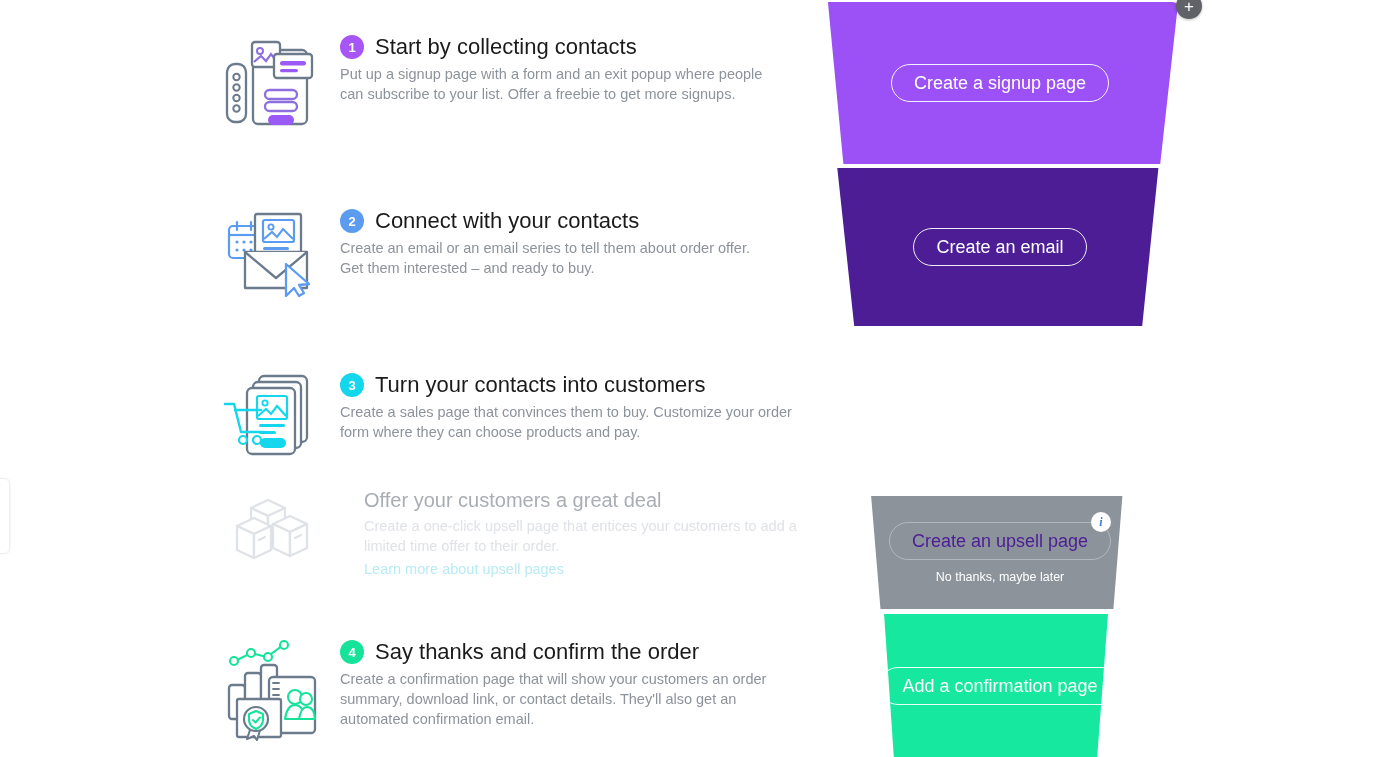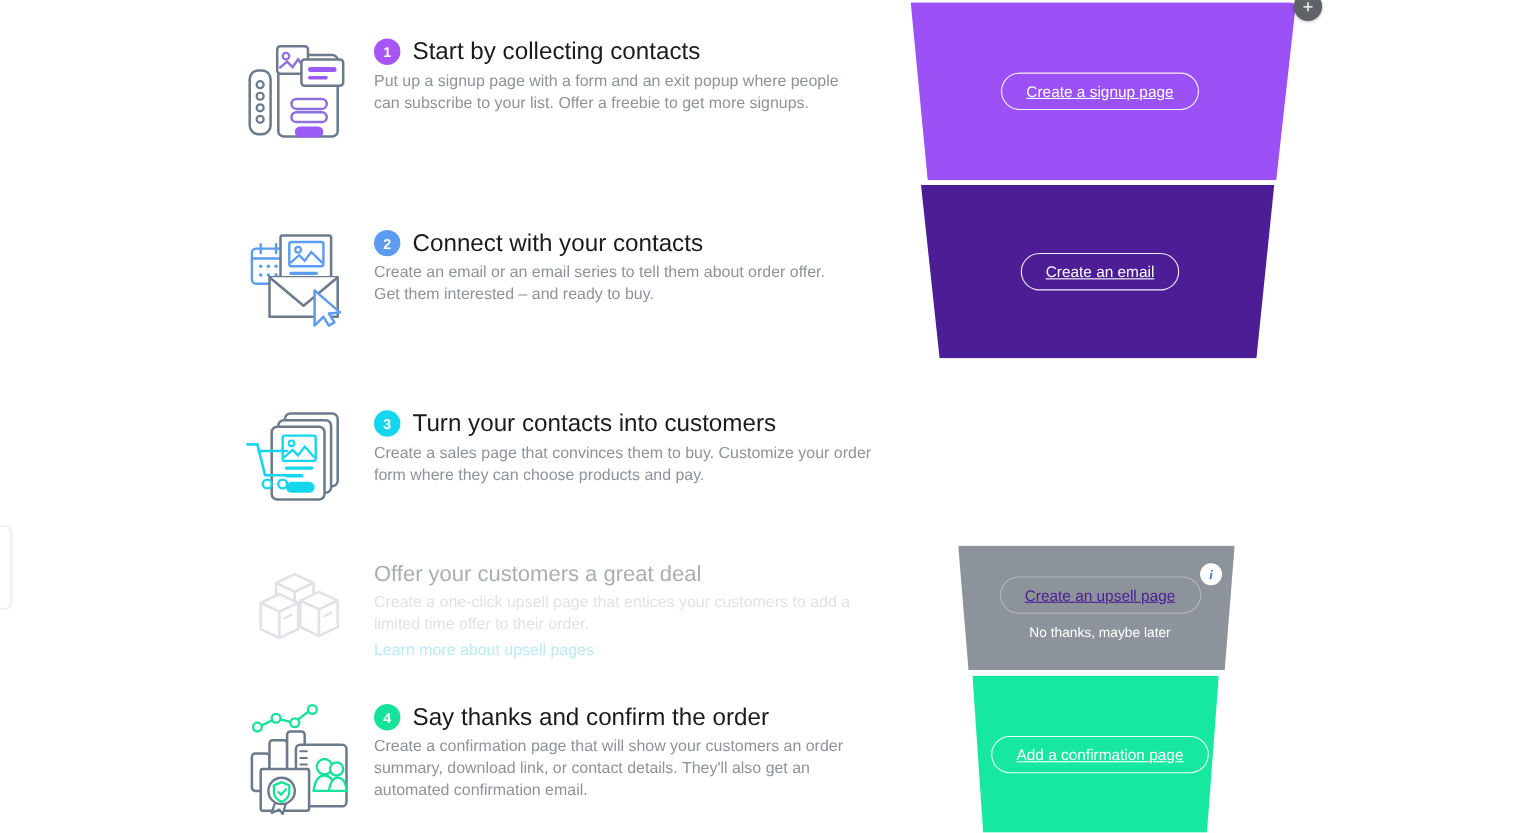--- a/index.html
+++ b/index.html
@@ -124,28 +124,27 @@
     display: flex;
     flex-direction: column;
     align-items: center;
     justify-content: center;
     border-radius: 8px;
   }
   .seg-btn {
     border: 1px solid rgba(255,255,255,0.92);
     background: transparent;
     color: #ffffff;
-    font-size: 14px;
+    font-size: 18px;
     font-family: "Liberation Sans", "DejaVu Sans", sans-serif;
     border-radius: 20px;
     padding: 9px 22px;
     cursor: pointer;
     white-space: nowrap;
     line-height: 1;
-    text-decoration: underline;
   }
   .seg-btn.muted {
     color: #4c1d95;
     border-color: #b2b7bd;
     cursor: default;
   }
   .seg-sub {
     margin-top: 10px;
     font-size: 12.5px;
     color: #ffffff;
@@ -274,21 +273,21 @@
     </div>
     <div class="step-body">
       <div class="step-head">
         <span class="badge badge-3">3</span>
         <span class="step-title">Turn your contacts into customers</span>
       </div>
       <p class="step-desc wide">Create a sales page that convinces them to buy. Customize your order form where they can choose products and pay.</p>
     </div>
   </div>
 
-  <div class="step step-disabled" style="left:220px; top:510px;">
+  <div class="step step-disabled" style="left:220px; top:488px;gap:24px;">
     <div class="step-icon">
       <svg width="104" height="82" viewBox="0 0 104 82">
         <g fill="#fff" stroke="#dfe2e6" stroke-width="2.3" stroke-linejoin="round">
           <path d="M28 20 L45 12 L62 20 L45 28 Z"></path>
           <path d="M28 20 V44 L45 52 V28 Z"></path>
           <path d="M62 20 V44 L45 52 V28 Z"></path>
           <path d="M50 36 L67 28 L84 36 L67 44 Z"></path>
           <path d="M50 36 V60 L67 68 V44 Z"></path>
           <path d="M84 36 V60 L67 68 V44 Z"></path>
           <path d="M14 38 L31 30 L48 38 L31 46 Z"></path>

